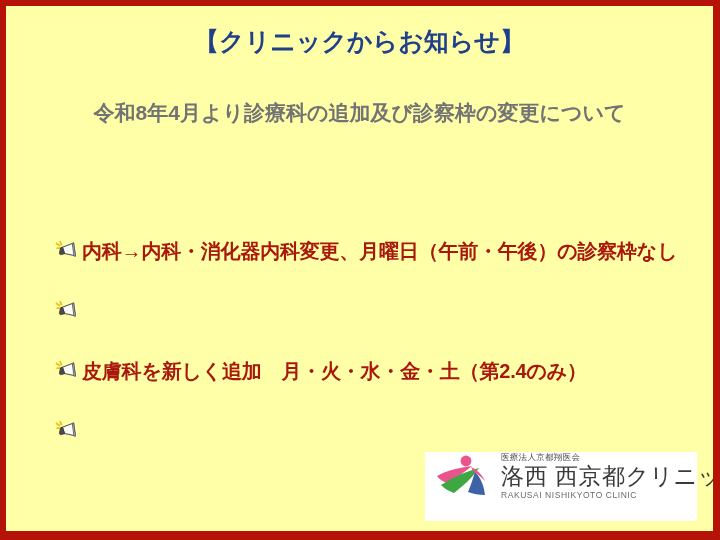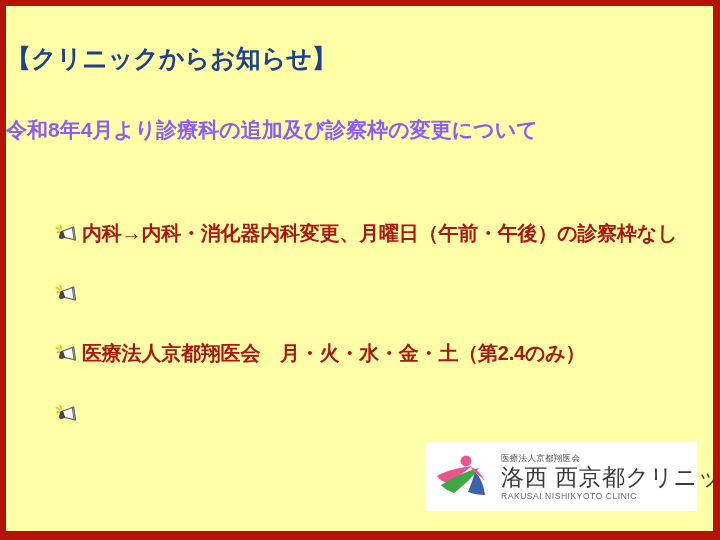--- a/index.html
+++ b/index.html
@@ -18,50 +18,51 @@
     border-right: 7px solid #b51208;
     border-bottom: 9px solid #b51208;
     overflow: hidden;
     font-family: "Liberation Sans", "DejaVu Sans", sans-serif;
   }
 
   
   #heading-block {
     position: absolute;
     left: 0;
-    top: 37px;
+    top: 20px;
     width: 707px;
+    text-align: center;
   }
   .title-main {
     color: #20408c;
     font-size: 25px;
     font-weight: bold;
     letter-spacing: 0px;
     line-height: 30px;
     white-space: nowrap;
   }
   .title-sub {
-    color: #8b5cf6;
+    color: #737373;
     font-size: 21px;
     font-weight: bold;
     line-height: 26px;
     margin-top: 44px;
     white-space: nowrap;
   }
 
   
   #bullets {
     position: absolute;
     left: 48px;
     top: 197px;
     width: 650px;
   }
   .bullet-row {
     display: flex;
-    align-items: center;
+    align-items: flex-end;
     height: 60px;
   }
   .bullet-icon {
     flex: 0 0 auto;
     width: 24px;
     height: 24px;
     margin-top: 3px;
     margin-right: 4px;
   }
   .bullet-text {
@@ -70,26 +71,26 @@
     font-weight: bold;
     line-height: 24px;
     white-space: nowrap;
     letter-spacing: -0.2px;
   }
 
   
   #logo-box {
     position: absolute;
     left: 419px;
-    top: 436px;
+    top: 446px;
     width: 272px;
     height: 69px;
     background: #ffffff;
     display: flex;
-    align-items: center;
+    align-items: flex-start;
     padding-left: 10px;
     box-sizing: border-box;
   }
   #logo-mark {
     flex: 0 0 auto;
     width: 60px;
     height: 50px;
     margin-right: 6px;
   }
   #logo-words {
@@ -170,21 +171,21 @@
           <g stroke="#E8C21A" stroke-width="1.7" stroke-linecap="round">
             <line x1="2.5" y1="4.5" x2="5.5" y2="6.5"></line>
             <line x1="3.2" y1="9.2" x2="6.8" y2="9.2"></line>
             <line x1="6.2" y1="2.6" x2="7.4" y2="5.6"></line>
           </g>
           <path d="M8.4 8.2 L19.6 4.1 L21.4 16.9 L10.6 14.6 Z" fill="#FBFBF6" stroke="#5A5A5A" stroke-width="1.1"></path>
           <path d="M8.4 8.2 L10.6 14.6 L7.4 15.6 C6.0 15.9 5.2 14.9 5.5 13.6 L6.6 8.9 Z" fill="#4A4A4A" stroke="#3A3A3A" stroke-width="0.9"></path>
           <path d="M19.6 4.1 L21.4 16.9 L20.0 17.2 L18.3 4.6 Z" fill="#C9CFE2" stroke="#5A5A5A" stroke-width="0.9"></path>
         </svg>
       </span>
-      <span class="bullet-text">医療法人京都翔医会　月・火・水・金・土（第2.4のみ）</span>
+      <span class="bullet-text">皮膚科を新しく追加　月・火・水・金・土（第2.4のみ）</span>
     </div>
 
     <div class="bullet-row">
       <span class="bullet-icon">
         <svg viewBox="0 0 24 24" width="24" height="24" aria-hidden="true">
           <g stroke="#E8C21A" stroke-width="1.7" stroke-linecap="round">
             <line x1="2.5" y1="4.5" x2="5.5" y2="6.5"></line>
             <line x1="3.2" y1="9.2" x2="6.8" y2="9.2"></line>
             <line x1="6.2" y1="2.6" x2="7.4" y2="5.6"></line>
           </g>

